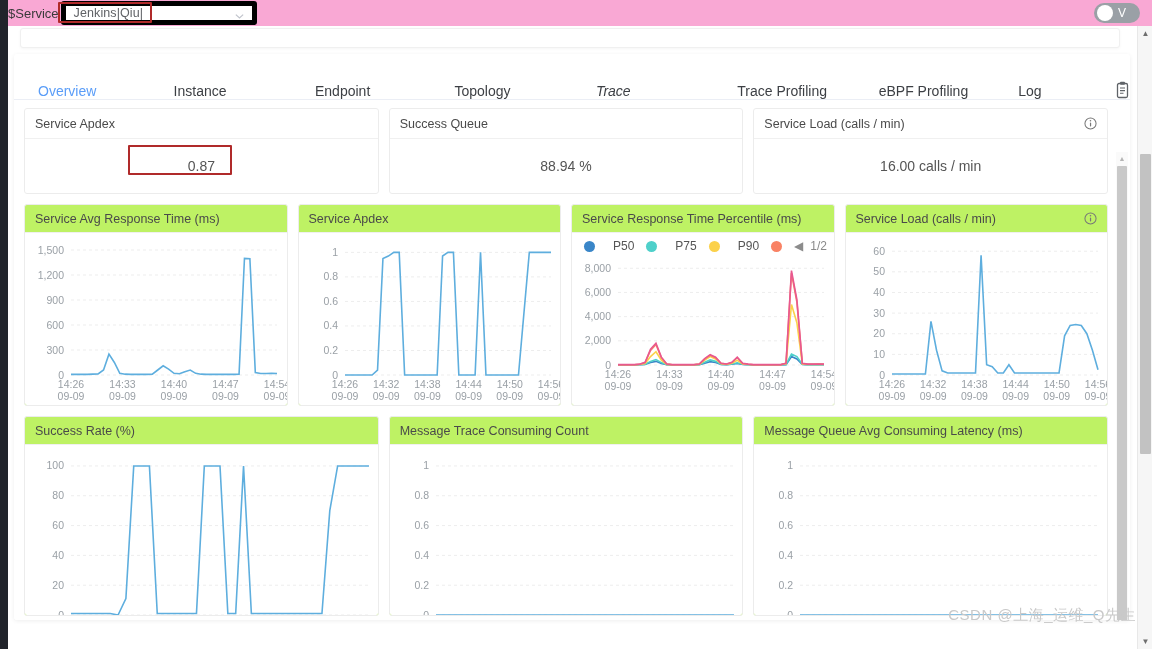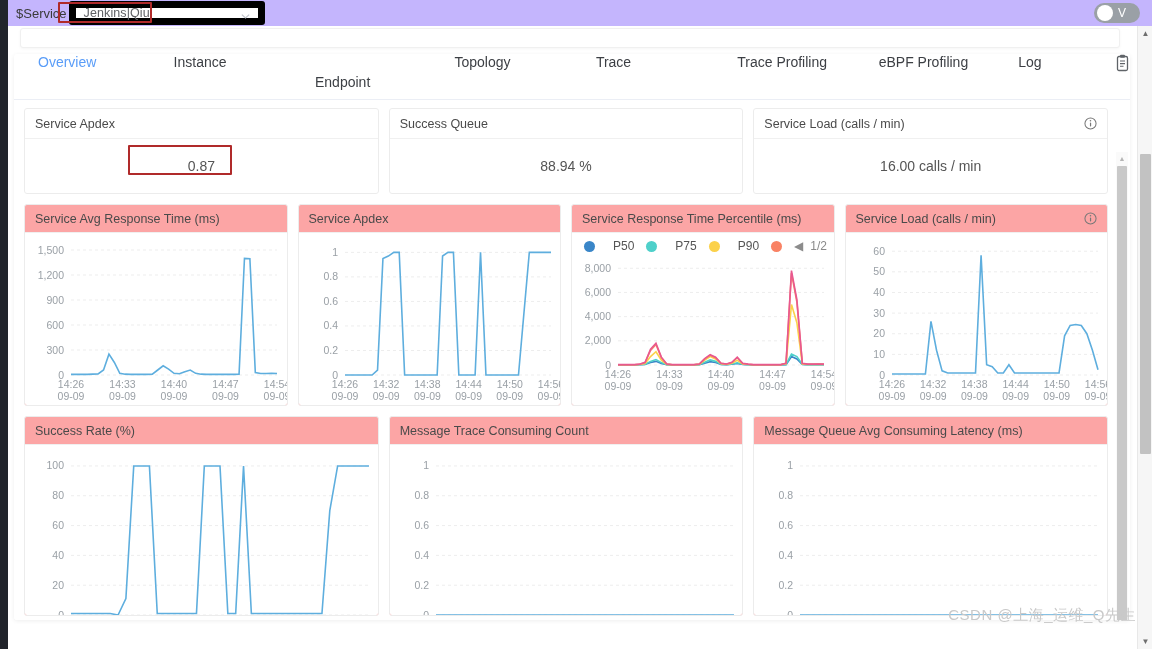--- a/index.html
+++ b/index.html
@@ -18,33 +18,32 @@
   
   .left-rail {
     position: absolute; left: 0; top: 0;
     width: 8px; height: 649px;
     background: #21242b;
   }
   
   .filter-bar {
     position: absolute; left: 8px; top: 0;
     width: 1144px; height: 26px;
-    background: #c4b5fd;
+    background: #f9a8d4;
     display: flex; align-items: center;
-    padding-left: 8px;
   }
   .filter-label {
     font-size: 13px; color: #3a3a3a;
     margin-right: 2px; white-space: nowrap;
   }
   .select-wrap {
     position: relative;
     width: 196px; height: 24px;
     background: #ffffff;
-    border: 7px solid #000000;
+    border: 5px solid #000000;
     border-radius: 3px;
     display: flex; align-items: center;
     padding: 0 8px;
   }
   .select-value {
     font-size: 12.5px; color: #606266;
     letter-spacing: .1px;
   }
   .select-caret {
     position: absolute; right: 7px; top: 50%;
@@ -89,21 +88,21 @@
     width: 1116px; height: 566px;
     background: #ffffff;
     border-radius: 3px;
     box-shadow: 0 1px 4px rgba(0,0,0,.07);
     overflow: hidden;
   }
   .tabs {
     position: relative;
     height: 46px;
     border-bottom: 1px solid #ebeef5;
-    display: flex; align-items: flex-start;
+    display: flex; align-items: flex-end;
     padding-left: 24px;
     gap: 29px;
   }
   .tab {
     font-size: 14px; color: #3c3f44;
     margin-right: 0;
     white-space: nowrap;
     cursor: pointer;
   }
   .tab.active { color: #5a9df8; }
@@ -145,21 +144,21 @@
   .kpi-value { font-size: 14px; color: #555; }
   #hl-apdex { left: 128px; top: 145px; width: 104px; height: 30px; }
 
   
   .chart-row {
     display: flex; gap: 10px;
     padding: 10px 22px 0 10px;
   }
   .chart-card {
     flex: 1;
-    background: #fca5a5;
+    background: #bef264;
     border: 1px solid #ececec;
     border-radius: 3px;
     overflow: hidden;
   }
   .chart-head {
     height: 28px;
     border-bottom: 1px solid #f0f0f0;
     display: flex; align-items: center;
     justify-content: space-between;
     padding: 0 10px;
@@ -257,21 +256,21 @@
 
   <div class="top-panel"></div>
 
   <div class="main-card">
 
     <div class="tabs" id="tab-bar">
         <div class="tab active" style="width: 110px; text-align: left;">Overview</div>
         <div class="tab" style="width: 116px; text-align: left;">Instance</div>
         <div class="tab" style="width: 114px; text-align: left; margin-top: 20px;">Endpoint</div>
         <div class="tab" style="width: 116px; text-align: left;">Topology</div>
-        <div class="tab" style="width: 116px; text-align: left;">Trace</div>
+        <div class="tab" style="width: 116px; text-align: left; font-style: italic;">Trace</div>
         <div class="tab" style="width: 116px; text-align: left;">Trace Profiling</div>
         <div class="tab" style="width: 114px; text-align: left;">eBPF Profiling</div>
         <div class="tab" style="width: 70px; text-align: left;">Log</div>
         <div class="tab-icon">
           <svg width="15" height="18" viewBox="0 0 15 18">
             <rect x="2.5" y="2.5" width="10" height="14" rx="1.5" fill="none" stroke="#5f6368" stroke-width="1.3"></rect>
             <rect x="5" y="0.8" width="5" height="3" rx="1" fill="#5f6368"></rect>
             <line x1="5" y1="7" x2="10" y2="7" stroke="#5f6368" stroke-width="1.1"></line>
             <line x1="5" y1="9.6" x2="10" y2="9.6" stroke="#5f6368" stroke-width="1.1"></line>
             <line x1="5" y1="12.2" x2="8.5" y2="12.2" stroke="#5f6368" stroke-width="1.1"></line>

